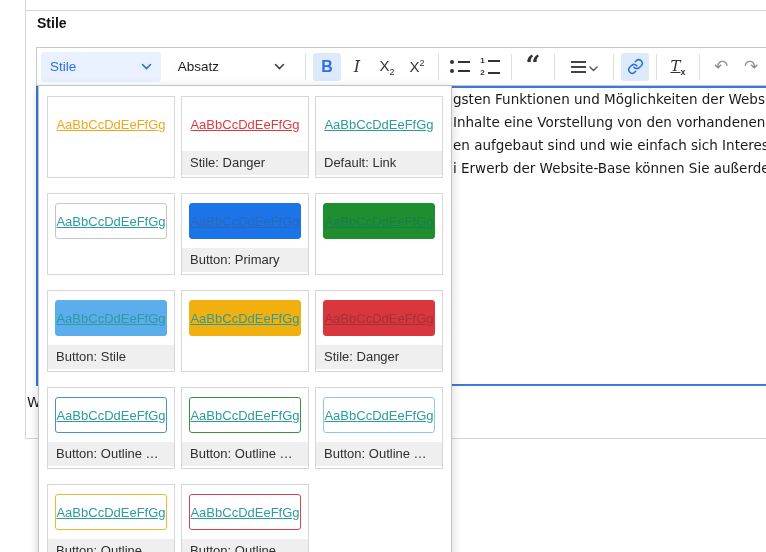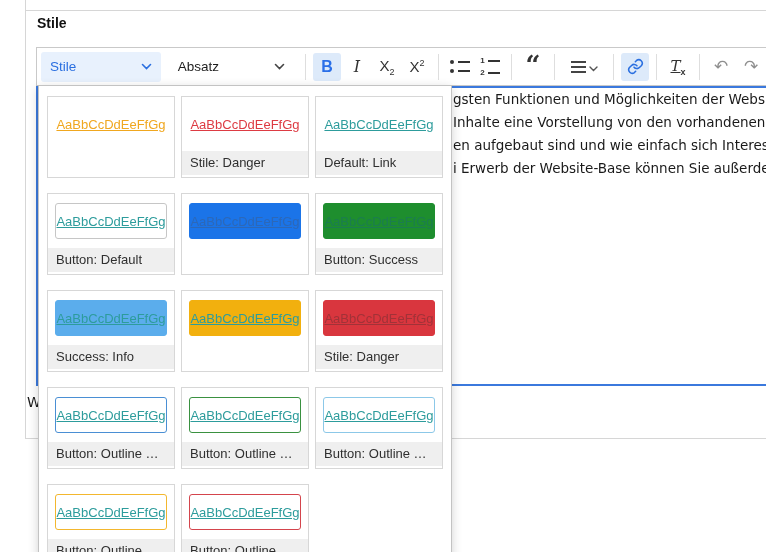--- a/index.html
+++ b/index.html
@@ -197,38 +197,37 @@
     <div class="card">
         <div class="prev">
           <a class="pv" style="color: rgb(45, 156, 156);">AaBbCcDdEeFfGg</a>
         </div>
         <div class="lab">Default: Link</div>
       </div>
     <div class="card">
         <div class="prev">
           <a class="pv btn" style="color: rgb(45, 156, 156); background: rgb(255, 255, 255); border-color: rgb(198, 198, 198);">AaBbCcDdEeFfGg</a>
         </div>
-        <div class="lab">Button: Default</div>
       </div>
     <div class="card">
         <div class="prev">
           <a class="pv btn" style="color: rgb(44, 104, 184); background: rgb(27, 116, 232); border-color: rgb(27, 116, 232);">AaBbCcDdEeFfGg</a>
         </div>
+        <div class="lab">Button: Primary</div>
       </div>
     <div class="card">
         <div class="prev">
           <a class="pv btn" style="color: rgb(27, 125, 79); background: rgb(30, 142, 46); border-color: rgb(30, 142, 46);">AaBbCcDdEeFfGg</a>
         </div>
-        <div class="lab">Button: Success</div>
       </div>
     <div class="card">
         <div class="prev">
           <a class="pv btn" style="color: rgb(45, 156, 156); background: rgb(91, 173, 236); border-color: rgb(91, 173, 236);">AaBbCcDdEeFfGg</a>
         </div>
-        <div class="lab">Success: Info</div>
+        <div class="lab">Button: Stile</div>
       </div>
     <div class="card">
         <div class="prev">
           <a class="pv btn" style="color: rgb(45, 156, 156); background: rgb(242, 176, 14); border-color: rgb(242, 176, 14);">AaBbCcDdEeFfGg</a>
         </div>
       </div>
     <div class="card">
         <div class="prev">
           <a class="pv btn" style="color: rgb(161, 50, 56); background: rgb(217, 54, 62); border-color: rgb(217, 54, 62);">AaBbCcDdEeFfGg</a>
         </div>

